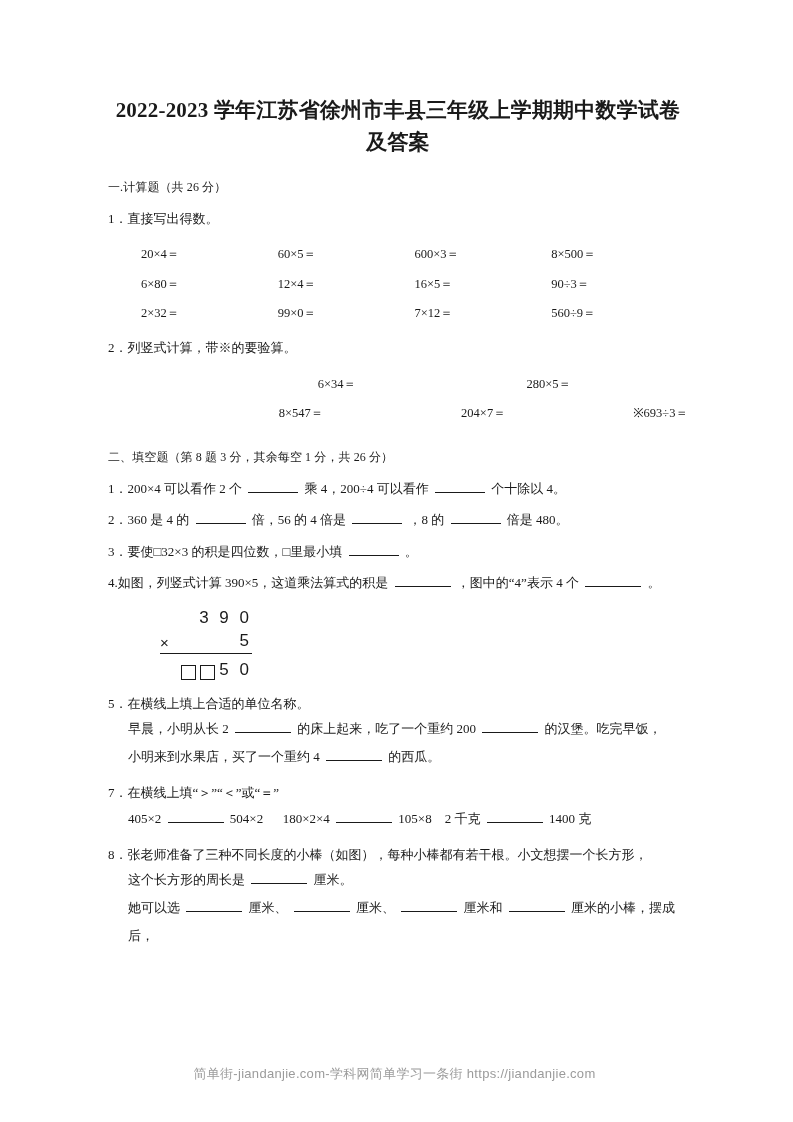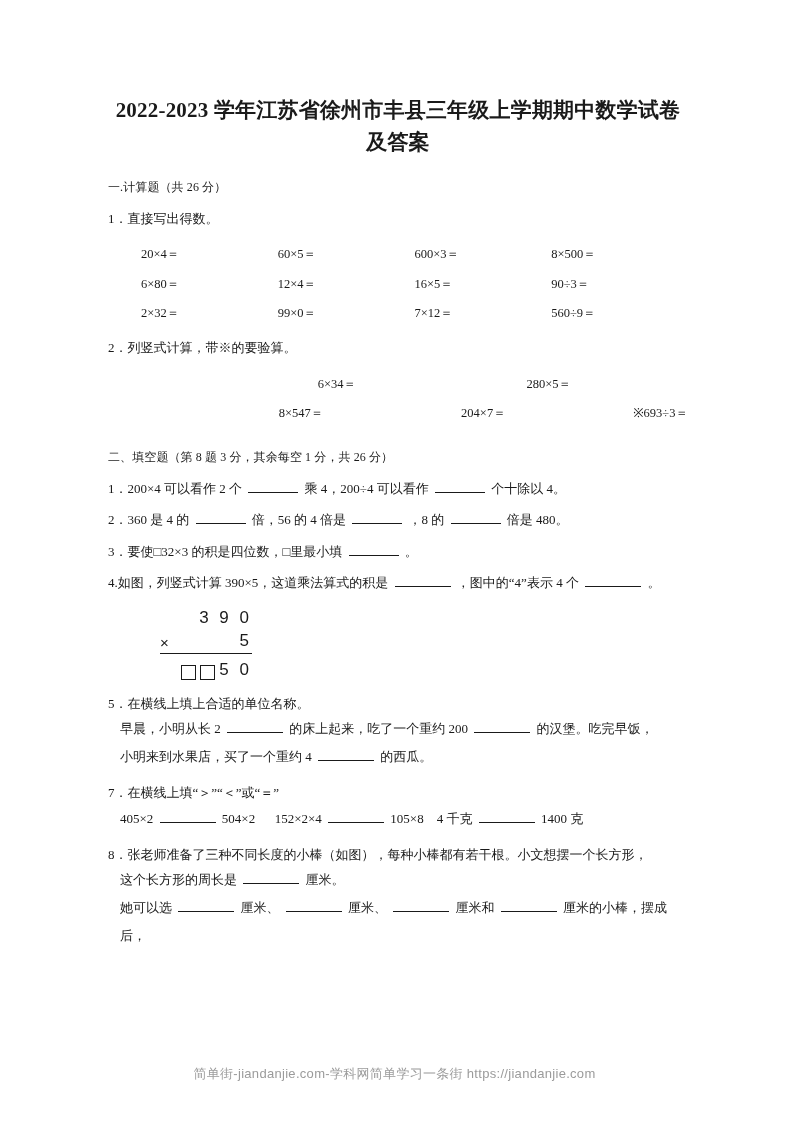--- a/index.html
+++ b/index.html
@@ -56,21 +56,21 @@
     font-size: 13px;
     line-height: 1.5;
     margin: 0 0 12px 0;
   }
   .q-text {
     display: block;
     margin-bottom: 2px;
   }
   .q-line {
     display: block;
-    margin-left: 12px;
+    margin-left: 20px;
     line-height: 2.15;
   }
   .q-line.tight { line-height: 1.95; }
 
   
   .expr-row {
     display: flex;
     margin-left: 33px;
     font-size: 12.5px;
     line-height: 2.35;
@@ -247,25 +247,25 @@
     </div>
 
 
     <div class="question">
       <span class="q-text">7．在横线上填“＞”“＜”或“＝”</span>
       <span class="q-line">
         <span>405×2</span>
         <span class="blank w56"></span>
         <span>504×2</span>
         &nbsp;&nbsp;&nbsp;&nbsp;
-        <span>152×2×4</span>
+        <span>180×2×4</span>
         <span class="blank w56"></span>
         <span>105×8</span>
         &nbsp;&nbsp;
-        <span>4 千克</span>
+        <span>2 千克</span>
         <span class="blank w56"></span>
         <span>1400 克</span>
       </span>
     </div>
 
     <div class="question">
       <span class="q-text">8．张老师准备了三种不同长度的小棒（如图），每种小棒都有若干根。小文想摆一个长方形，</span>
       <span class="q-line">
         <span>这个长方形的周长是</span>
         <span class="blank w56"></span>

